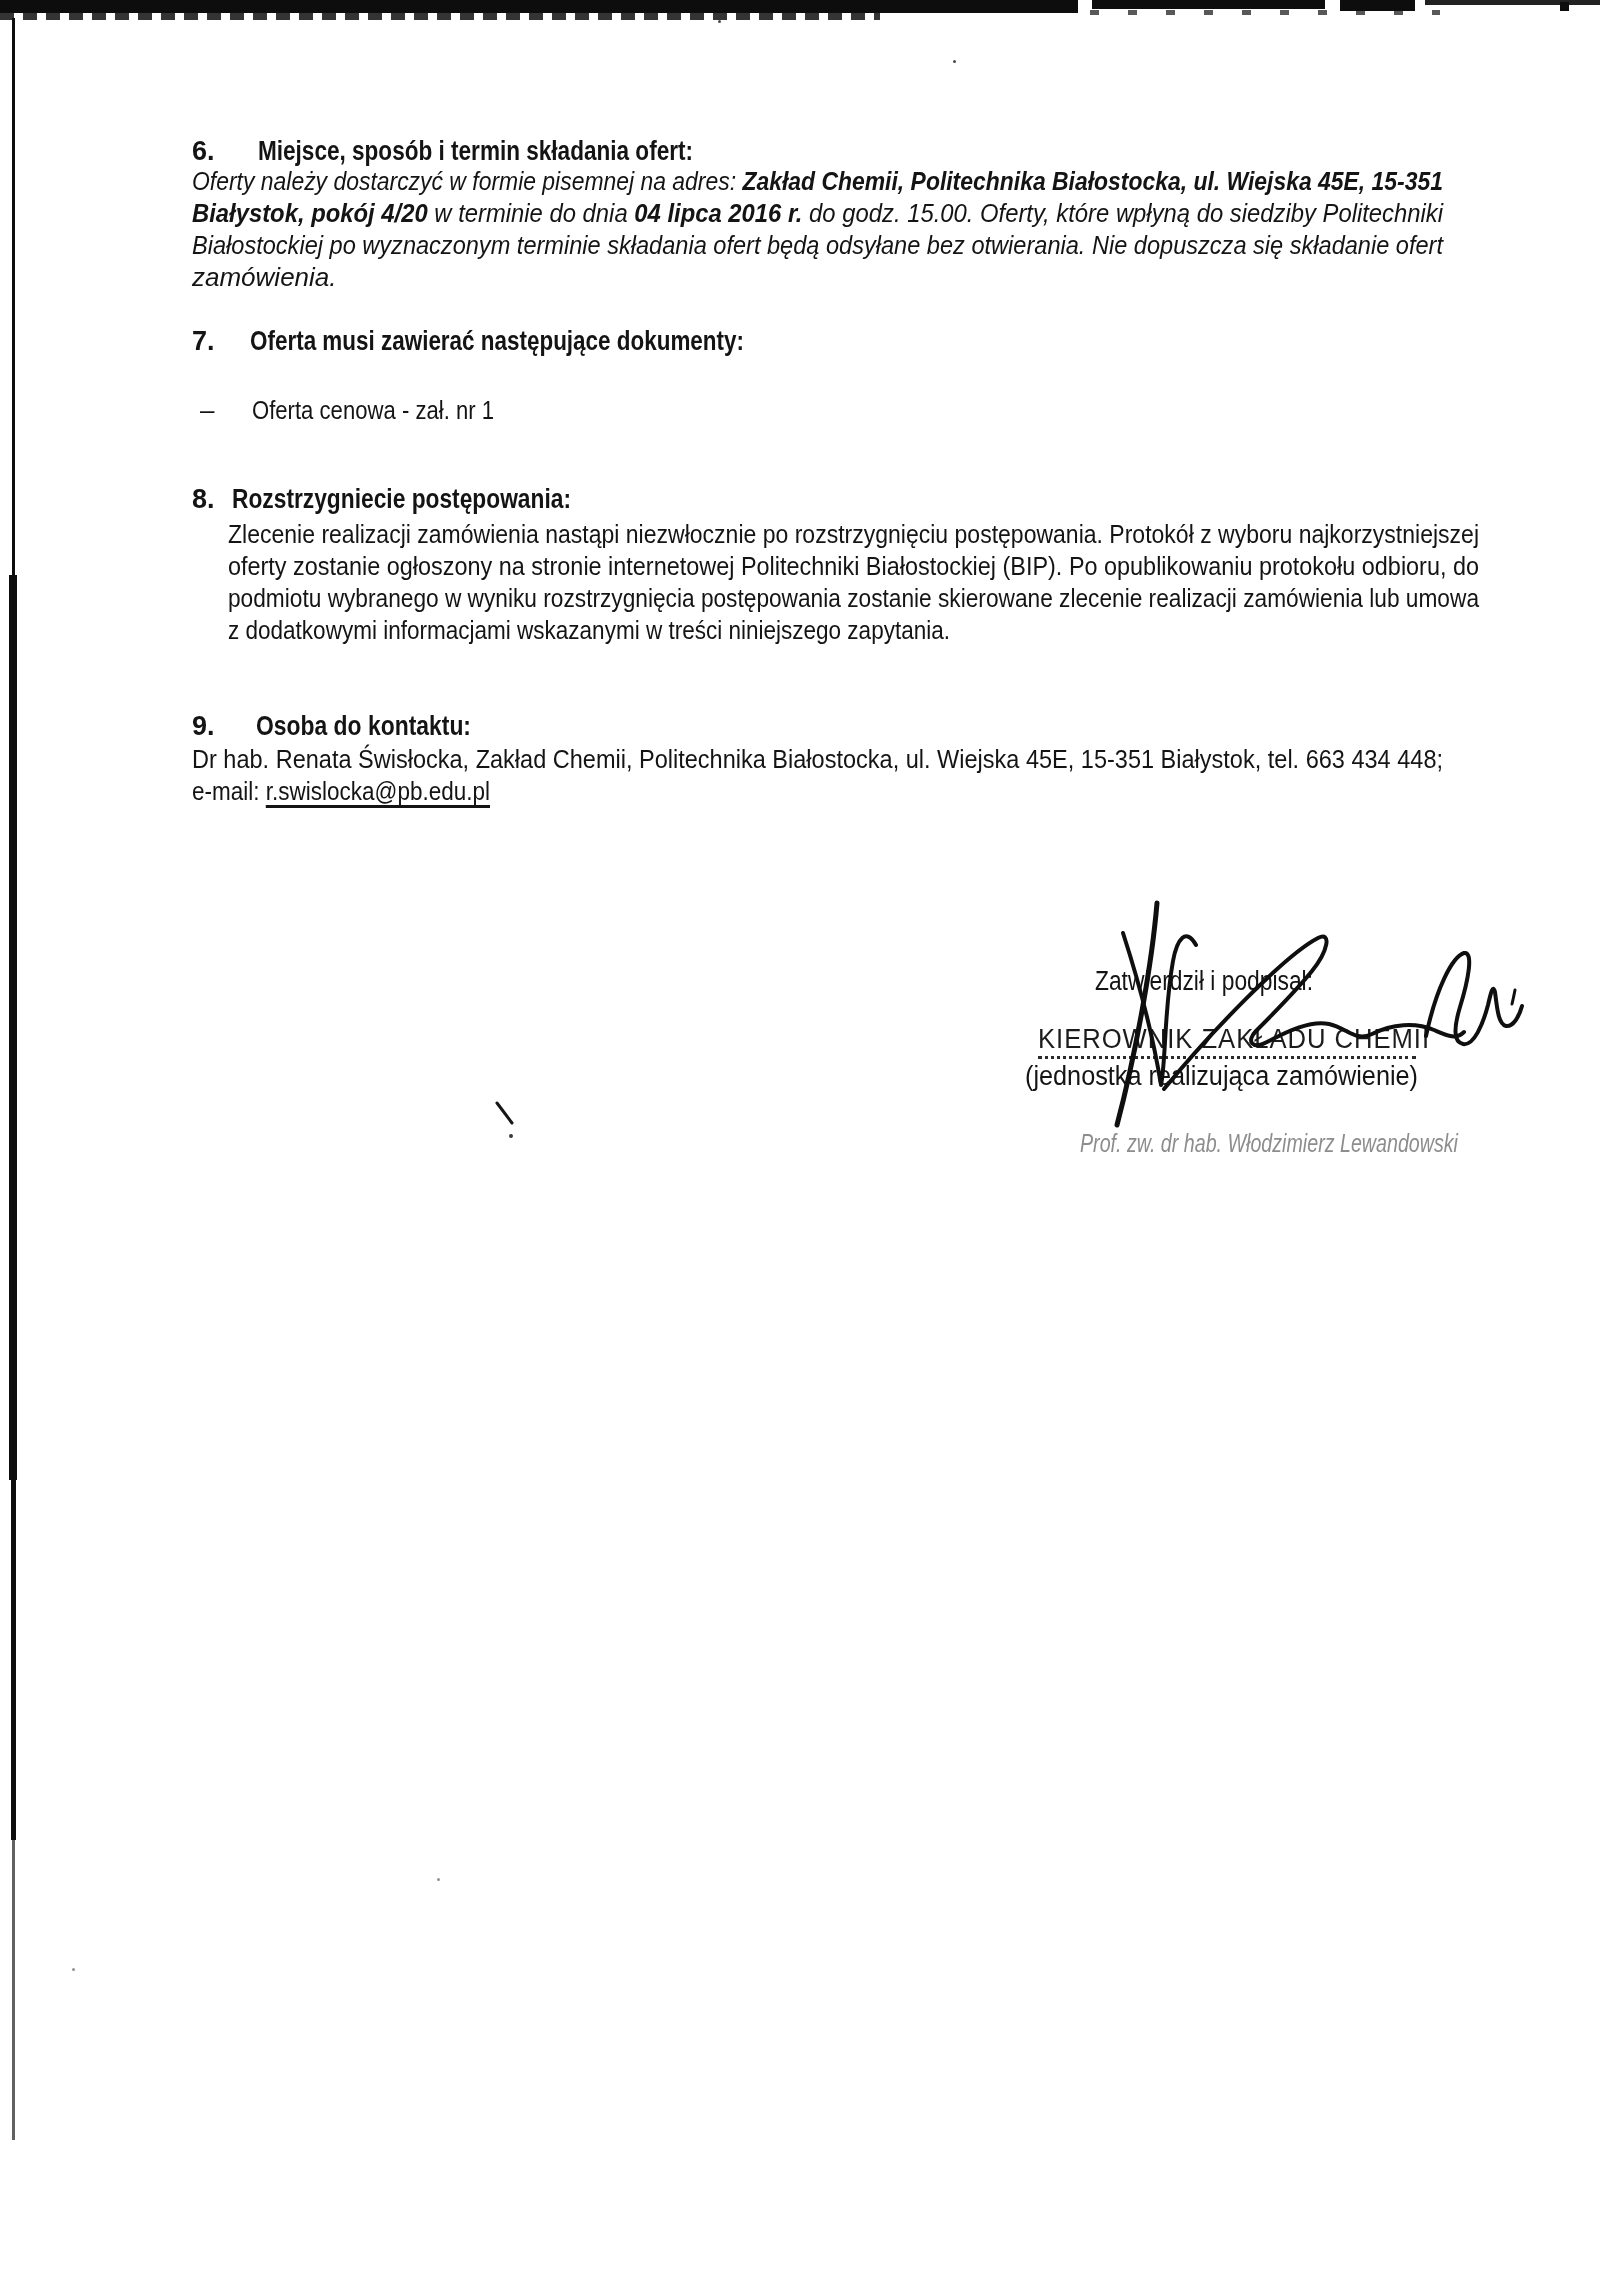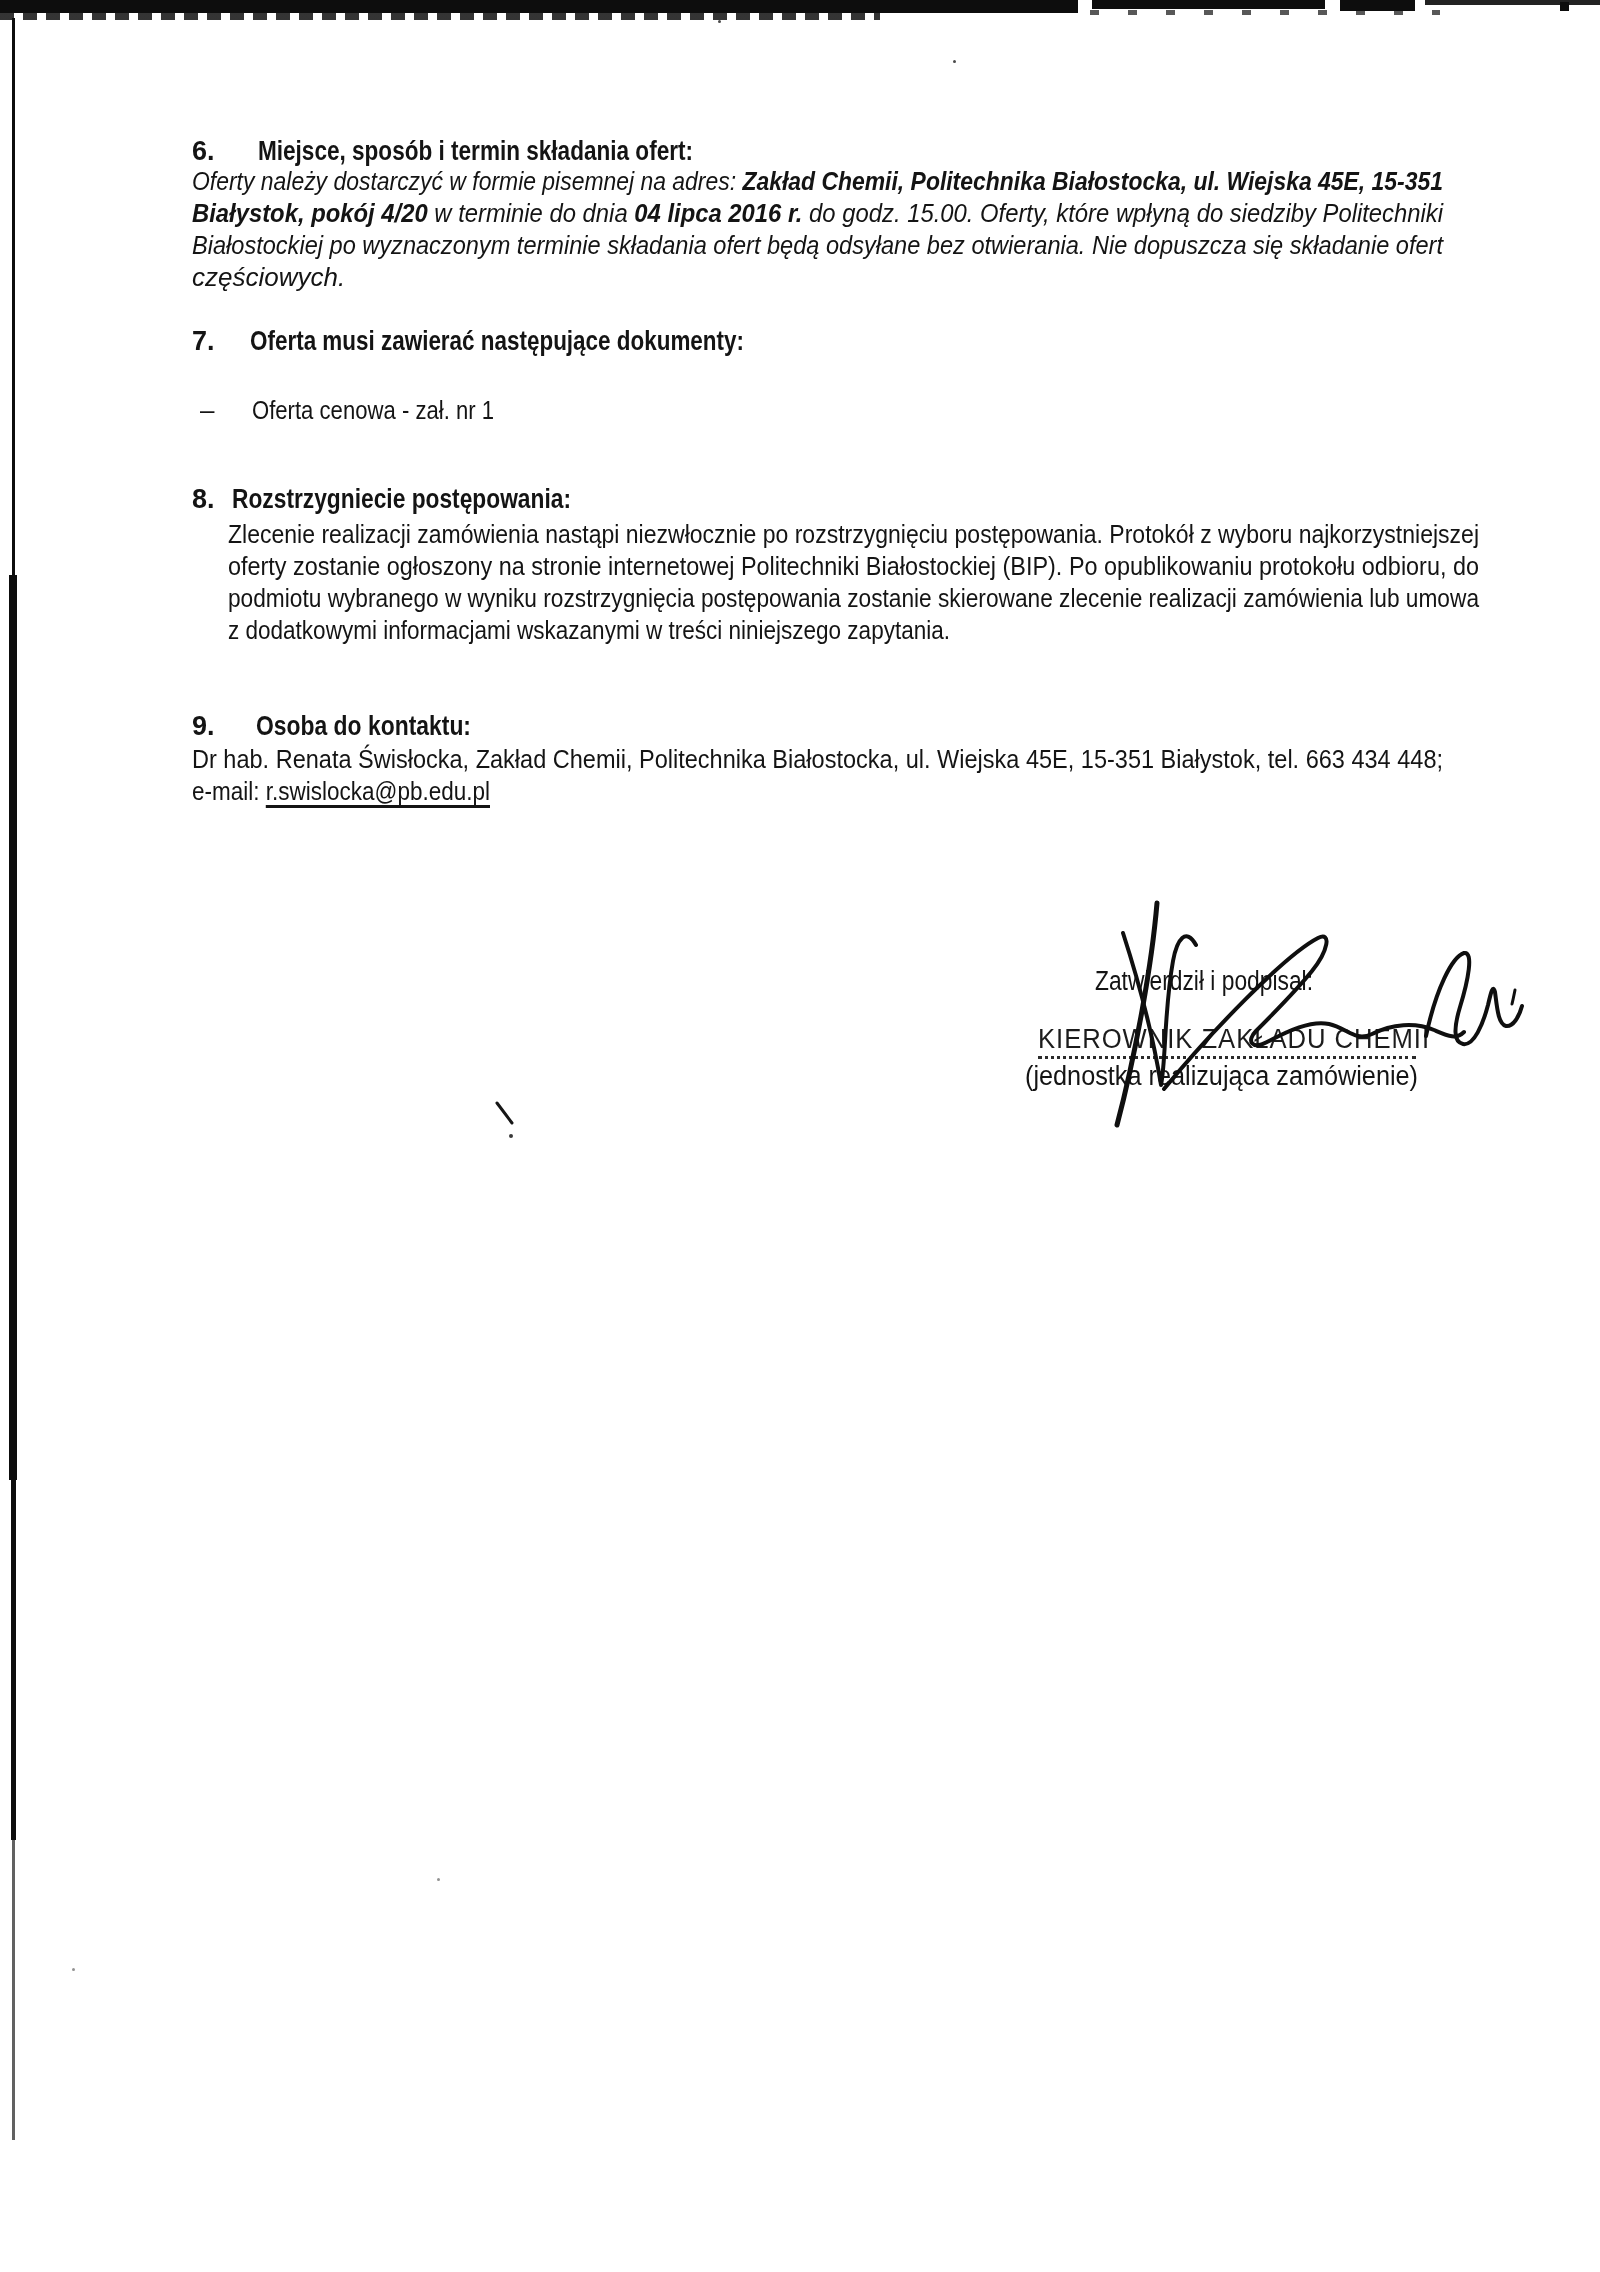--- a/index.html
+++ b/index.html
@@ -73,21 +73,21 @@
   <div class="speck" style="left:72px;top:1968px;width:3px;height:3px;opacity:.6;"></div>
 
   <div class="heading" style="top:135px;">
     <span class="num" style="left:192px;">6.</span>
     <span class="fitline" style="left: 258px; transform: scaleX(0.835484);">Miejsce, sposób i termin składania ofert:</span>
   </div>
   <div class="para" style="top:165px;font-style:italic;">
       <div class="tline"><span class="fitline" style="transform: scaleX(0.881733);"><span>Oferty należy dostarczyć w formie pisemnej na adres: </span><span class="b">Zakład Chemii,  Politechnika Białostocka, ul. Wiejska 45E, 15-351</span></span></div>
       <div class="tline"><span class="fitline" style="transform: scaleX(0.916295);"><span class="b">Białystok, pokój 4/20</span><span> w terminie do dnia </span><span class="b">04 lipca 2016 r.</span><span> do godz. 15.00. Oferty, które wpłyną do siedziby Politechniki</span></span></div>
       <div class="tline"><span class="fitline" style="transform: scaleX(0.906399);"><span>Białostockiej po wyznaczonym terminie składania ofert będą odsyłane bez otwierania. Nie dopuszcza się składanie ofert</span></span></div>
-      <div class="tline"><span class="fitline"><span>częściowych.</span></span></div>
+      <div class="tline"><span class="fitline"><span>zamówienia.</span></span></div>
     </div>
 
   <div class="heading" style="top:325px;">
     <span class="num" style="left:192px;">7.</span>
     <span class="fitline" style="left: 250px; transform: scaleX(0.831366);">Oferta musi zawierać następujące dokumenty:</span>
   </div>
   <span class="bullet-dash" style="left:200px;top:394px;position:absolute;">–</span>
   <span class="fitline tline" style="left: 252px; top: 394px; position: absolute; transform: scaleX(0.850055);">Oferta cenowa - zał. nr 1</span>
 
   <div class="heading" style="top:483px;">
@@ -113,20 +113,23 @@
   <div class="sigtext" style="left:0;top:965px;width:100%;">
     <span class="fitline" style="left: 1095px; transform: scaleX(0.844603);">Zatwierdził i podpisał:</span>
   </div>
   <div class="sigtext" style="left:0;top:1023px;width:100%;">
     <span class="fitline role" style="left: 1038px; transform: scaleX(0.950195);">KIEROWNIK ZAKŁADU CHEMII</span>
   </div>
   <div class="dotted-rule" style="left:1038px;top:1056px;width:378px;"></div>
   <div class="sigtext" style="left:0;top:1060px;width:100%;">
     <span class="fitline" style="left: 1025px; transform: scaleX(0.935262);">(jednostka realizująca zamówienie)</span>
   </div>
+  <div class="sigtext" style="left:0;top:1127px;width:100%;">
+    <span class="fitline signer" style="left: 1080px; transform: scaleX(0.786271);">Prof. zw. dr hab. Włodzimierz Lewandowski</span>
+  </div>
 
   <svg class="ink" style="left:1060px;top:893px;" width="470" height="240" viewBox="0 0 470 240">
     <g fill="none" stroke="#0f0f0f" stroke-linecap="round" stroke-linejoin="round">
       <path d="M 97,10 C 92,70 76,160 57,232" stroke-width="5"></path>
       <path d="M 63,40 C 84,105 95,155 101,192 C 106,168 104,118 113,68 C 117,46 126,34 136,52" stroke-width="4"></path>
       <path d="M 104,196 C 150,140 225,62 258,45 C 272,38 268,58 252,78 C 235,99 208,126 196,138 C 186,148 192,157 207,149 C 228,138 251,127 269,131 C 287,135 295,149 312,141 C 332,131 355,129 374,137 C 388,143 396,147 404,139" stroke-width="4"></path>
       <path d="M 366,143 C 376,96 392,64 404,60 C 414,58 408,88 400,114 C 394,134 393,149 403,151 C 414,153 423,131 428,112 C 431,99 433,91 435,99 C 437,114 438,131 446,133 C 453,134 459,124 462,113" stroke-width="4"></path>
       <path d="M 455,97 C 454,102 453,107 452,111" stroke-width="3"></path>
     </g>
   </svg>

